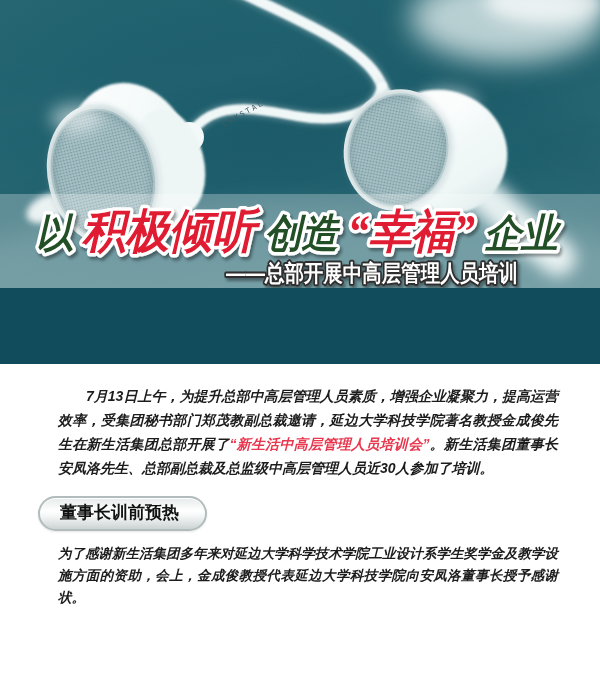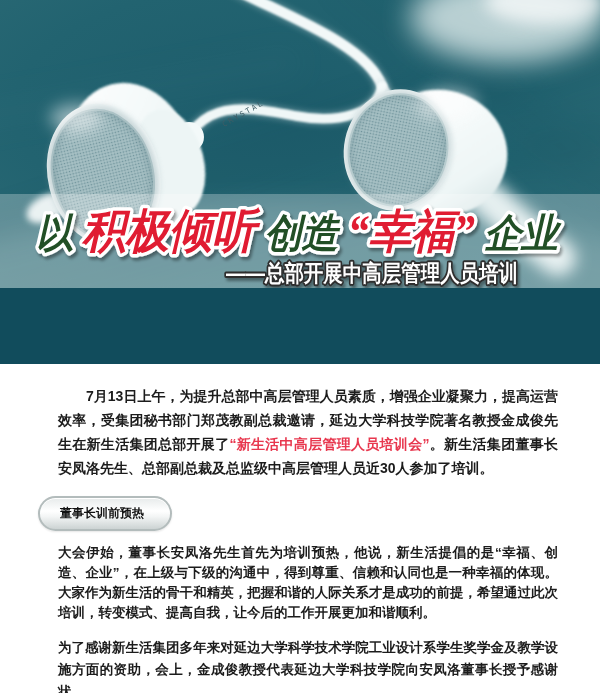--- a/index.html
+++ b/index.html
@@ -6,29 +6,29 @@
   .page{
     width:600px;height:693px;overflow:hidden;background:#ffffff;
     font-family:"Liberation Sans","DejaVu Sans",sans-serif;
     position:relative;
   }
   .photo{position:relative;width:600px;height:288px;line-height:0;}
   .divider-band{width:600px;height:76px;background:#114c5c;}
   .content{padding:20px 42px 0 58px;}
   .content p{
     margin:0 0 14px 0;color:#1c1c1c;font-weight:700;
-    font-size:14px;line-height:24px;text-align:justify;
+    font-size:14px;line-height:24px;text-align:justify;font-style:italic;
   }
   .content p.p2{font-size:13.5px;line-height:20px;}
   .content p.p3{font-size:13.5px;line-height:22px;margin-bottom:0;}
   .indent{text-indent:2em;}
   .hl{color:#e8374e;font-weight:700;}
   .section-pill{
     display:inline-block;margin:2px 0 12px -20px;padding:4px 26px 5px 20px;
-    font-size:12px;font-weight:700;color:#111;line-height:22px;
+    font-size:17px;font-weight:700;color:#111;line-height:22px;
     border:2px solid #b3bcbc;border-radius:18px;
     background:linear-gradient(180deg,#e7ebeb 0%,#ffffff 42%,#f3f5f5 60%,#ccd3d3 100%);
     box-shadow:inset 0 1px 0 #ffffff, 0 1px 2px rgba(0,0,0,0.10);
   }
 </style>
 </head>
 <body>
 
 <div class="page">
 
@@ -128,19 +128,18 @@
   <div class="divider-band"></div>
 
   <div class="content">
 
     <p class="indent"><span>7月13日上午，为提升总部中高层管理人员素质，增强企业凝聚力，提高运营效率，受集团秘书部门郑茂教副总裁邀请，延边大学科技学院著名教授金成俊先生在新生活集团总部开展了</span><span class="hl">“新生活中高层管理人员培训会”</span><span>。新生活集团董事长安凤洛先生、总部副总裁及总监级中高层管理人员近30人参加了培训。</span></p>
 
     <div class="section-pill">
       <span>董事长训前预热</span>
     </div>
 
-    <p class="p2">大会伊始，董事长安凤洛先生首先为培训预热，他说，新生活提倡的是“幸福、创造、企业”，在上级与下级的沟通中，得到尊重、信赖和认同也是一种幸福的体现。大家作为新生活的骨干和精英，把握和谐的人际关系才是成功的前提，希望通过此次培训，转变模式、提高自我，让今后的工作开展更加和谐顺利。</p>
 
 
     <p class="p3">为了感谢新生活集团多年来对延边大学科学技术学院工业设计系学生奖学金及教学设施方面的资助，会上，金成俊教授代表延边大学科技学院向安凤洛董事长授予感谢状。</p>
 
   </div>
 </div>
 
 </body></html>

